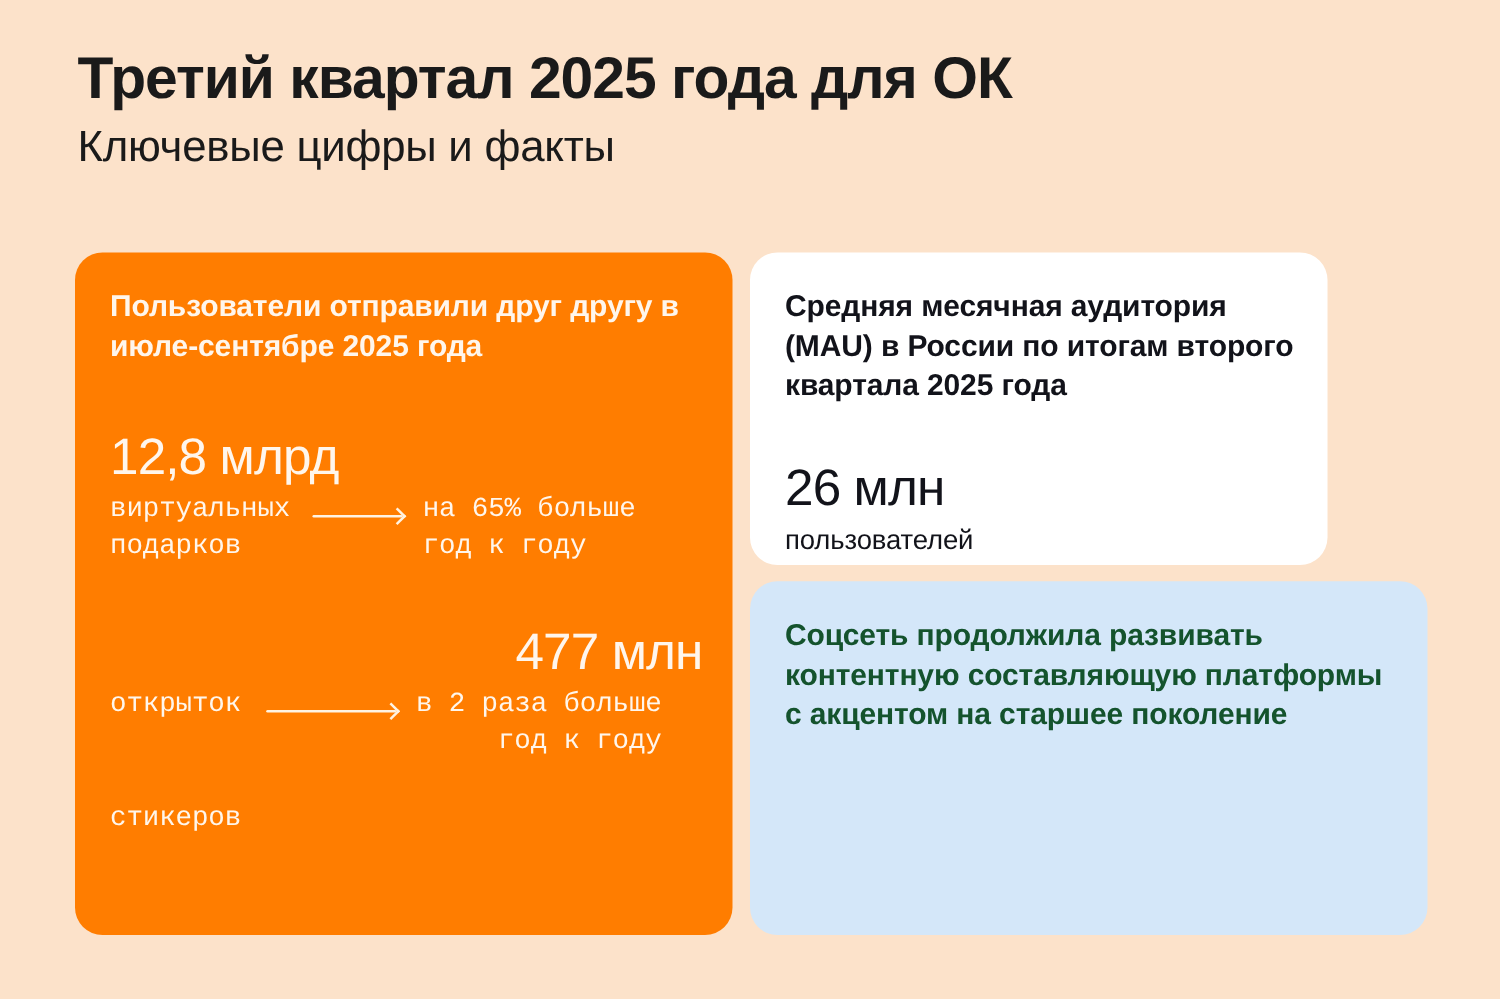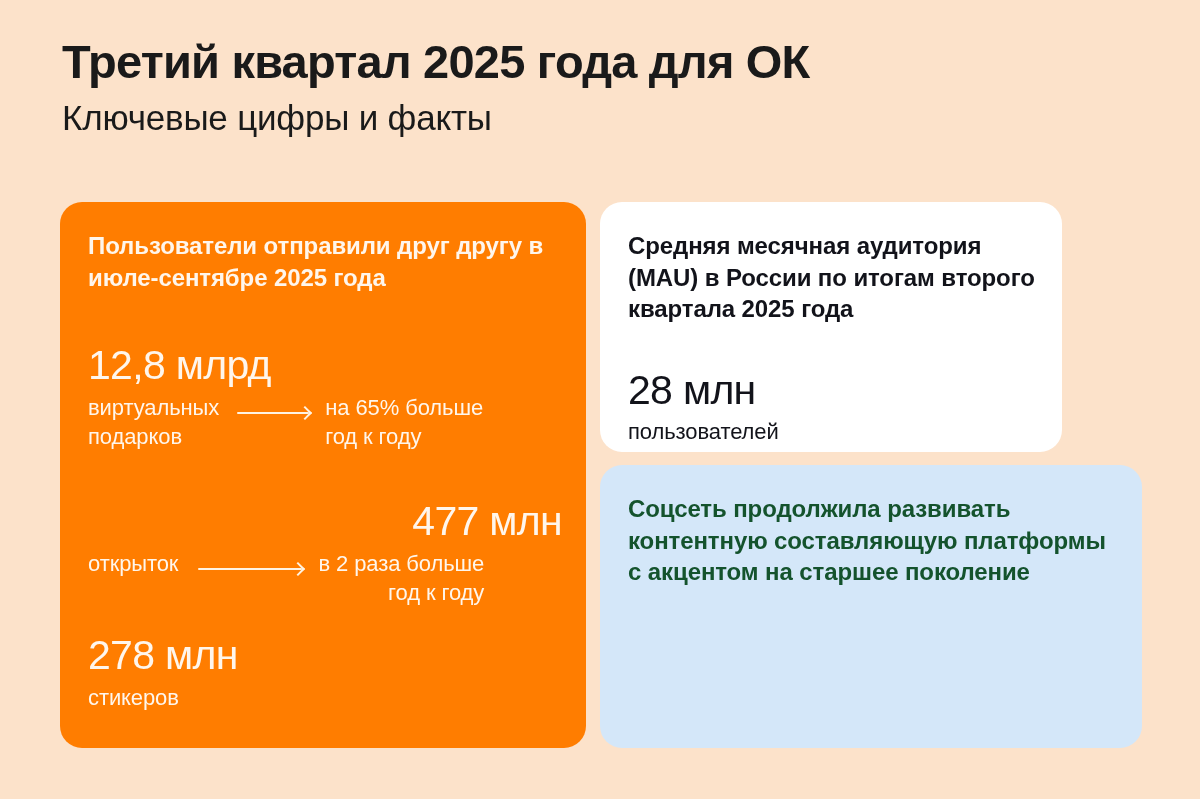--- a/index.html
+++ b/index.html
@@ -121,20 +121,21 @@
     white-space: pre-line;
   }
 
   
   .stat-block { position: absolute; left: 28px; right: 24px; }
 
   .stat-row {
     display: flex;
     align-items: flex-start;
     margin-top: 7px;
+    font-family: Liberation Mono, monospace;
   }
 
   .stat-left  { flex: 0 0 auto; }
   .stat-right { flex: 0 0 auto; }
 
   
   .arrow {
     flex: 0 0 auto;
     position: relative;
     height: 22px;
@@ -210,32 +211,31 @@
         <div class="arrow" style="width:104px; margin:8px 16px 0 20px;">
           <div class="arrow-line"></div>
           <div class="arrow-head"></div>
         </div>
         <div class="stat-right stat-label stat-label-white">в 2 раза больше
 год к году</div>
       </div>
     </div>
 
     <div class="stat-block" id="stat-stickers">
-      <div class="stat-value stat-value-white">278 млн</div>
       <div class="stat-row">
         <div class="stat-left stat-label stat-label-white">стикеров</div>
       </div>
     </div>
 
   </div>
 
   <div class="card card-white">
     <div class="card-inner">
       <div class="card-heading">Средняя месячная аудитория (MAU) в России по итогам второго квартала 2025 года</div>
-      <div class="stat-value mau-value">28 млн</div>
+      <div class="stat-value mau-value">26 млн</div>
       <div class="stat-label mau-label">пользователей</div>
     </div>
   </div>
 
   <div class="card card-blue">
     <div class="card-inner">
       <div class="card-heading">Соцсеть продолжила развивать контентную составляющую платформы с акцентом на старшее поколение</div>
     </div>
   </div>
 

